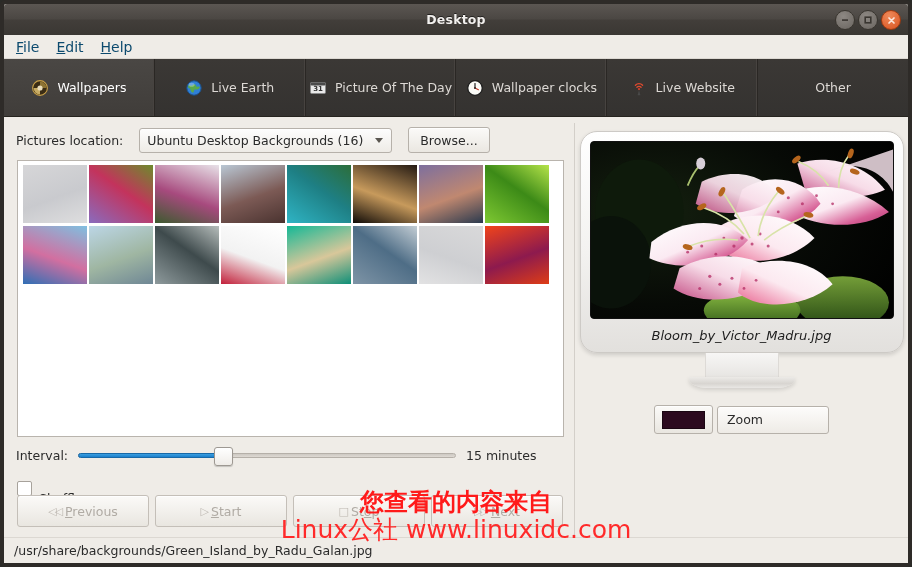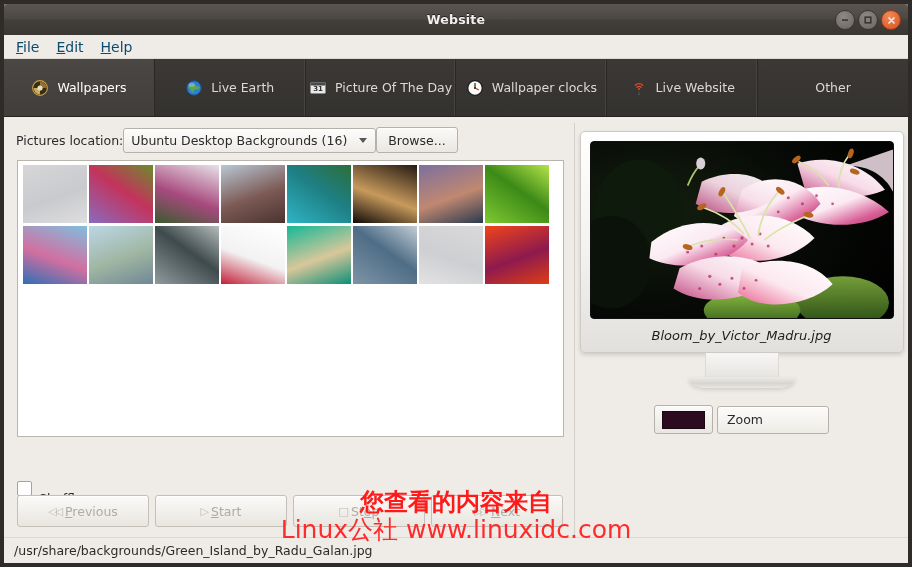--- a/index.html
+++ b/index.html
@@ -60,21 +60,21 @@
     background:linear-gradient(180deg,#4a4744 0%,#403d3a 100%);
     color:#ffffff;
   }
   .tab .ticon{width:18px;height:18px;display:block;flex:none;}
   
   .content{position:relative;height:calc(567px - 8px - 31px - 23px - 58px);}
   .leftpane{position:absolute;left:0;top:0;width:570px;bottom:0;}
   .vdivider{position:absolute;left:570px;top:6px;bottom:6px;width:1px;background:#d3cfc9;}
   .rightpane{position:absolute;left:571px;right:0;top:0;bottom:0;}
   
-  .locrow{display:flex;align-items:center;gap:0;padding:10px 0 0 12px;}
+  .locrow{display:flex;align-items:center;gap:16px;padding:10px 0 0 12px;}
   .loclabel{font-size:12.5px;color:#2b2b2b;}
   .combo{
     height:23px;min-width:0;display:inline-flex;align-items:center;
     background:linear-gradient(180deg,#fdfdfd 0%,#eeebe6 100%);
     border:1px solid #b6b1aa;border-radius:3px;
     padding:0 4px 0 7px;font-size:12.5px;color:#2b2b2b;
     box-shadow:0 1px 0 rgba(255,255,255,.7) inset;
     cursor:default;
     justify-content:space-between;
   }
@@ -127,21 +127,21 @@
     border:1px solid #c4bfb8;border-radius:3px;color:#b0aba4;font-size:12.5px;
     box-shadow:0 1px 0 rgba(255,255,255,.8) inset;cursor:default;
   }
   .tbtn u{text-decoration:underline;}
   .tbtn .gl{color:#bdb8b1;font-size:11px;letter-spacing:-2px;}
   
   .monitorwrap{position:absolute;left:0;right:0;top:14px;display:flex;flex-direction:column;align-items:center;}
   .monitor{
     width:324px;
     background:linear-gradient(180deg,#ffffff 0%,#f3f2f0 55%,#e2e0dd 100%);
-    border:1px solid #cdcac6;border-radius:5px;
+    border:1px solid #cdcac6;border-radius:17px;
     padding:9px 9px 4px 9px;box-sizing:border-box;
     box-shadow:0 2px 4px rgba(0,0,0,.14);
   }
   .screen{
     width:100%;height:178px;border-radius:4px;overflow:hidden;
     background:#000;border:1px solid #111;box-sizing:border-box;position:relative;
   }
   .screen svg{display:block;width:100%;height:100%;}
   .monitorlabel{
     font-style:italic;font-size:13px;color:#1d1d1d;text-align:center;
@@ -191,21 +191,21 @@
     color:#ff2a2a;font-size:25px;line-height:29px;
     font-family:"DejaVu Sans","Liberation Sans",sans-serif;
   }
 </style>
 </head>
 <body>
 
 <div class="window">
 
   <div class="titlebar">
-    <div class="title">Website</div>
+    <div class="title">Desktop</div>
     <div class="winbtns">
       <div class="wb min">
         <svg width="10" height="10" viewBox="0 0 10 10">
             <rect x="2" y="4.3" width="6" height="1.6" fill="#3a3631"></rect>
           </svg>
       </div>
       <div class="wb max">
         <svg width="10" height="10" viewBox="0 0 10 10">
             <rect x="2.2" y="2.2" width="5.6" height="5.6" fill="none" stroke="#3a3631" stroke-width="1.6"></rect>
           </svg>
@@ -318,20 +318,29 @@
             <div class="thumb" style="background: linear-gradient(160deg, rgb(188, 214, 230) 0%, rgb(159, 182, 162) 55%, rgb(111, 135, 149) 100%);"></div>
             <div class="thumb" style="background: linear-gradient(35deg, rgb(142, 154, 156) 0%, rgb(62, 74, 76) 55%, rgb(182, 189, 187) 100%);"></div>
             <div class="thumb" style="background: linear-gradient(200deg, rgb(255, 255, 255) 0%, rgb(242, 242, 242) 55%, rgb(194, 32, 58) 100%);"></div>
             <div class="thumb" style="background: linear-gradient(160deg, rgb(20, 184, 150) 0%, rgb(216, 199, 154) 55%, rgb(14, 143, 120) 100%);"></div>
             <div class="thumb" style="background: linear-gradient(35deg, rgb(126, 148, 166) 0%, rgb(78, 109, 134) 55%, rgb(195, 205, 212) 100%);"></div>
             <div class="thumb" style="background: linear-gradient(200deg, rgb(217, 217, 218) 0%, rgb(206, 207, 210) 55%, rgb(226, 226, 227) 100%);"></div>
             <div class="thumb" style="background: linear-gradient(160deg, rgb(241, 68, 26) 0%, rgb(141, 26, 78) 55%, rgb(222, 61, 22) 100%);"></div>
           </div>
       </div>
 
+      <div class="intervalrow">
+        <span class="intervallabel">Interval:</span>
+        <span class="slider">
+          <span class="track"></span>
+          <span class="fill" id="sliderfill" style="width: 38%;"></span>
+          <span class="handle" id="sliderhandle" style="left: 38%;"></span>
+        </span>
+        <span class="intervalval">15 minutes</span>
+      </div>
 
       <div class="shufflerow">
         <span class="chk"></span>
         <span class="shufflelabel">Shuffle</span>
       </div>
 
       <div class="btnrow">
         <div class="tbtn">
           <span class="gl">◁◁</span>
           <span><u>P</u><span>revious</span></span>

